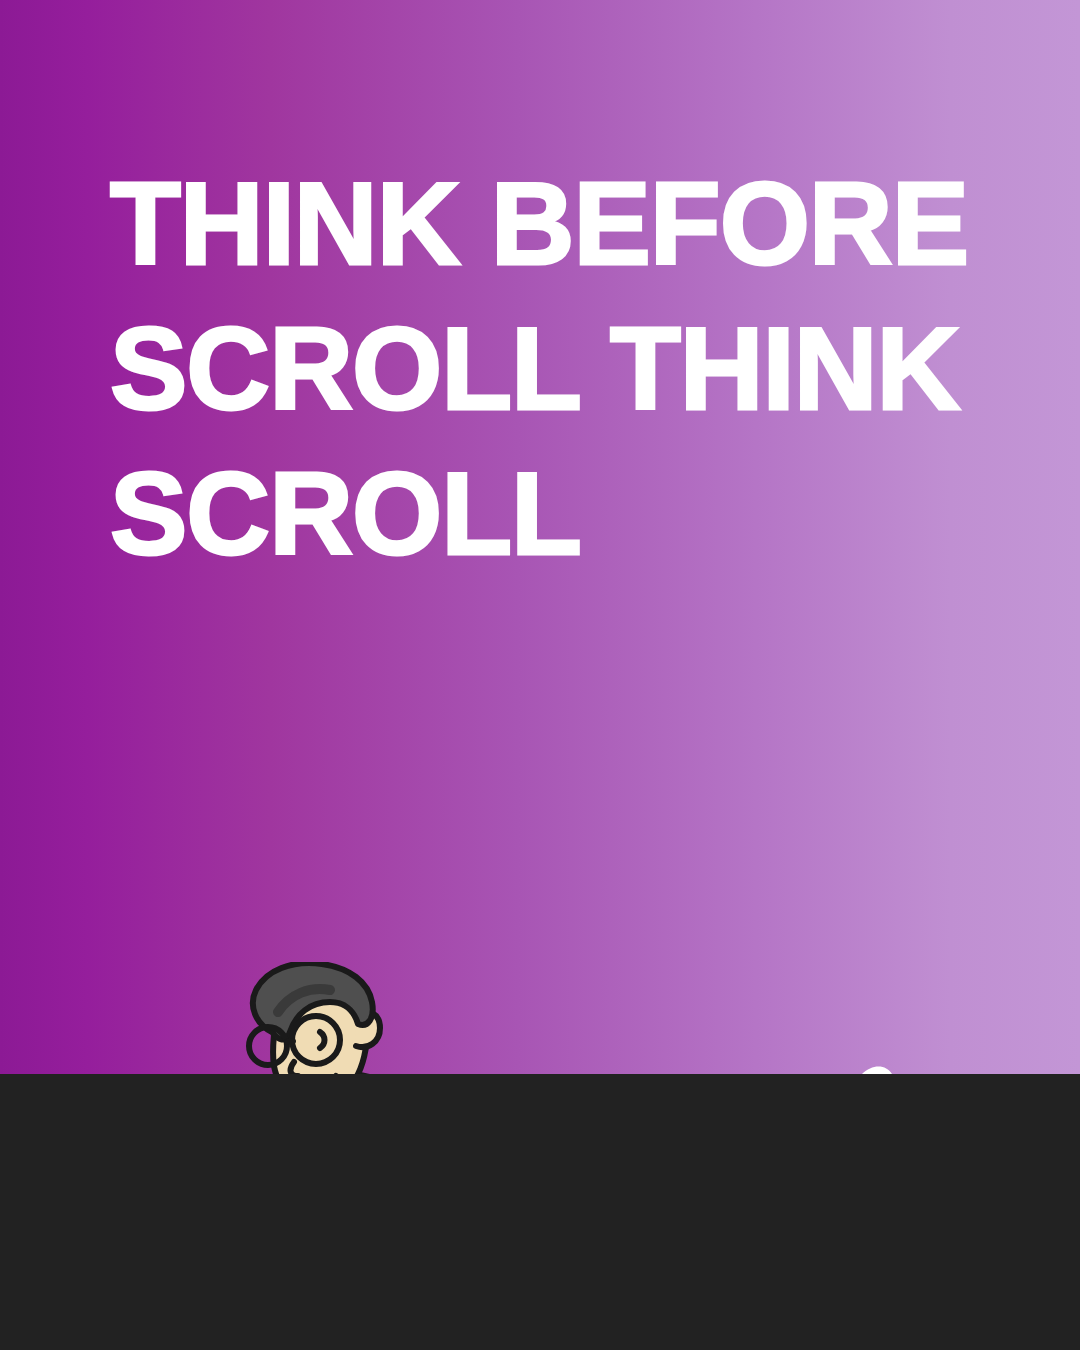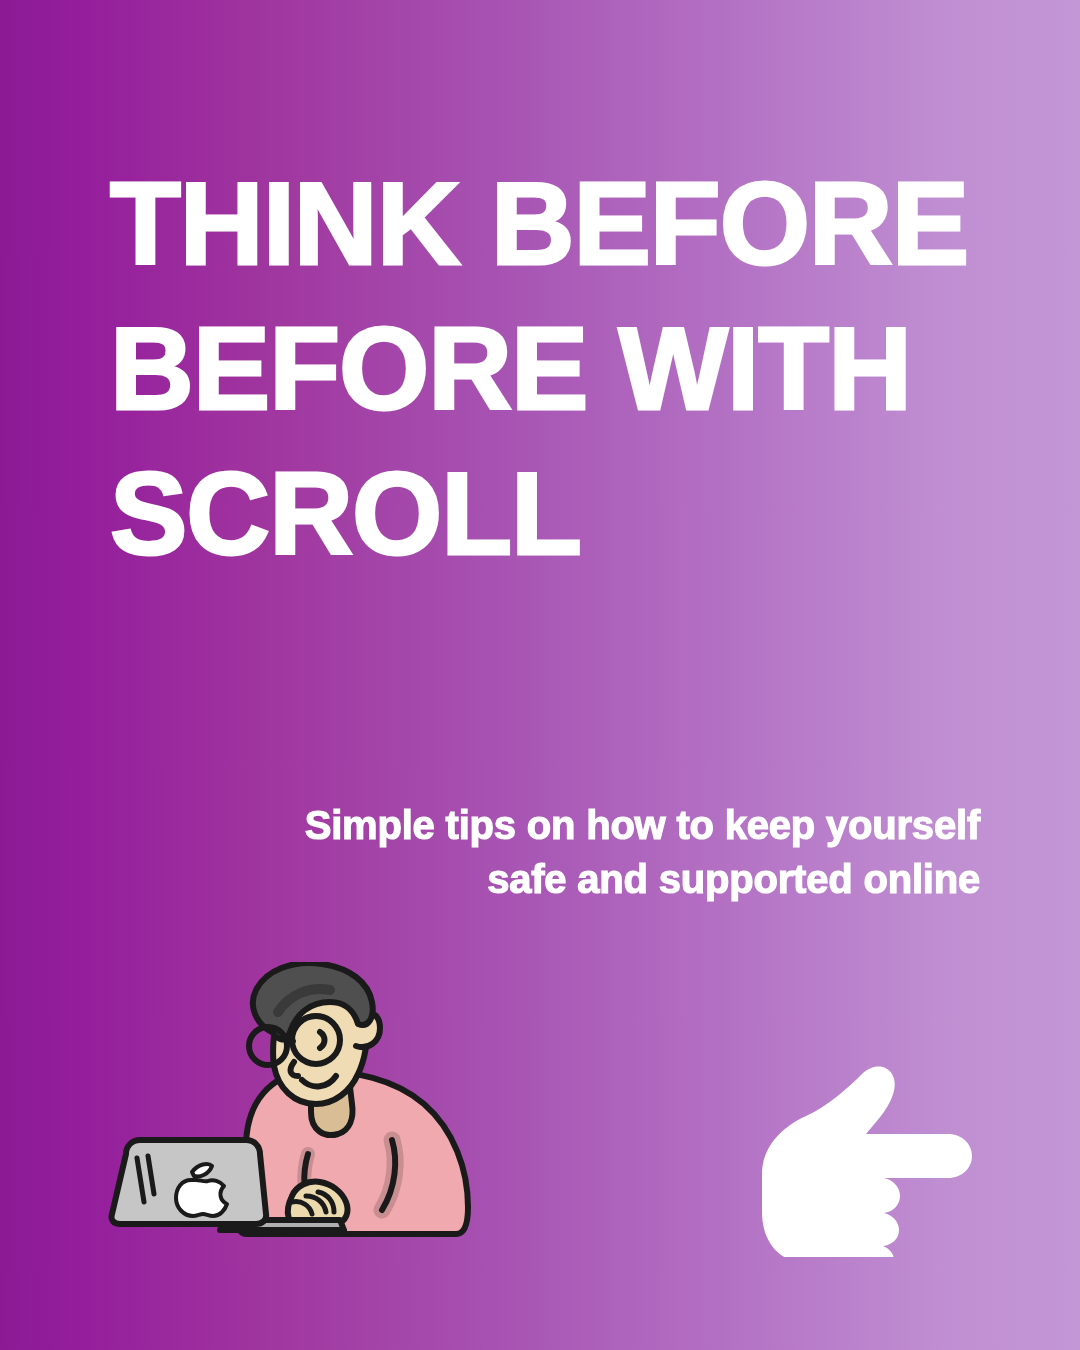--- a/index.html
+++ b/index.html
@@ -3,21 +3,21 @@
 <meta charset="utf-8">
 <style>
   html, body {
     margin: 0;
     padding: 0;
     background: #222;
   }
   #canvas {
     position: relative;
     width: 1080px;
-    height: 1350px;
+    height: 1074px;
     overflow: hidden;
     background: linear-gradient(90deg,
         #8C1A95 0%,
         #951E9C 8%,
         #A0369F 25%,
         #A855B4 48%,
         #B575C6 70%,
         #C08FD2 88%,
         #C396D6 100%);
     font-family: "Liberation Sans", sans-serif;
@@ -86,28 +86,24 @@
     height: 195px;
   }
 </style>
 </head>
 <body>
 
 <div id="canvas">
 
   <div id="headline">
     <span class="hl-line l1">THINK BEFORE</span>
-    <span class="hl-line l3">BEFORE WITH</span>
+    <span class="hl-line l3">SCROLL THINK</span>
     <span class="hl-line l4">SCROLL</span>
   </div>
 
-  <div id="subtitle">
-    <span class="sub-line">Simple tips on how to keep yourself</span>
-    <span class="sub-line">safe and supported online</span>
-  </div>
 
   <svg id="person-illustration" viewBox="0 0 400 300">
     <g stroke="#1A1A1A" stroke-width="6" stroke-linejoin="round" stroke-linecap="round">
 
       <path d="M150 185
                C150 140 175 112 212 110
                C258 107 300 118 328 142
                C358 168 372 208 372 245
                C372 262 368 272 360 272
                L150 272

